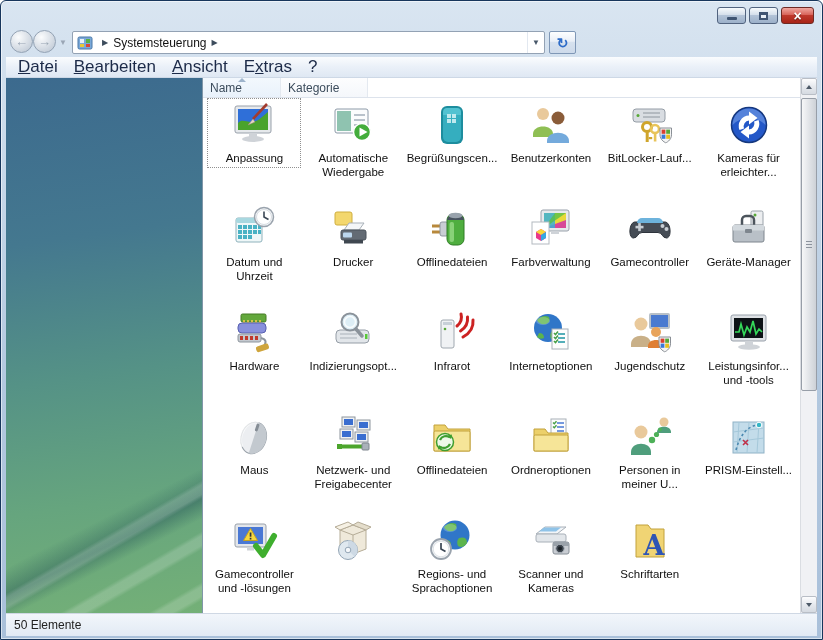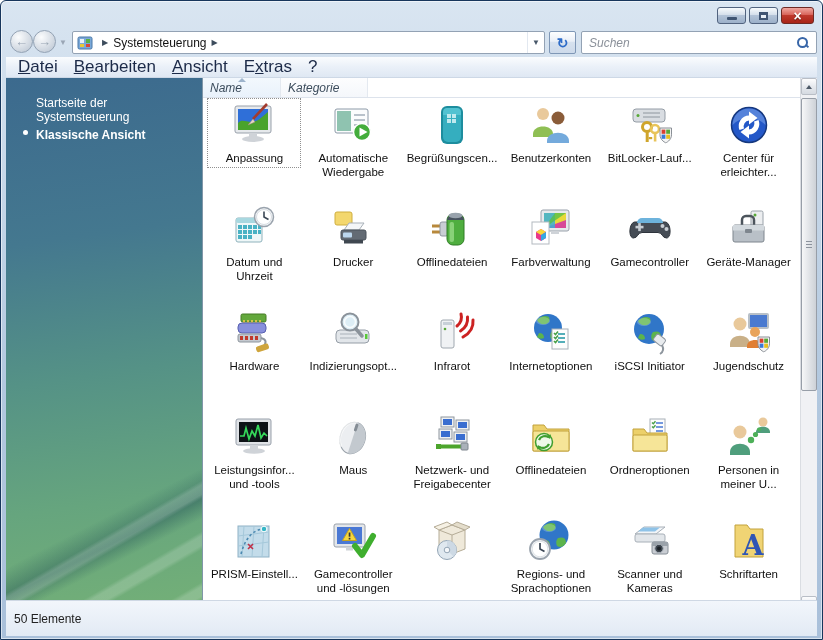--- a/index.html
+++ b/index.html
@@ -57,21 +57,21 @@
     background:repeating-linear-gradient(rgba(255,255,255,0) 0 14px,rgba(255,255,255,.18) 18px 26px,rgba(255,255,255,0) 30px 44px);border-radius:40%;}
   .side-item{position:relative;color:#fff;font-size:12px;margin:0 6px 2px 30px;padding-top:2px;}
   .side-item.first{margin-top:16px;}
   .side-item.active{font-weight:bold;}
   .side-bullet{position:absolute;left:-13px;top:4px;width:5px;height:5px;border-radius:50%;background:#fff;}
   .main{position:relative;flex:1;background:#fff;border-left:1px solid #8096a8;overflow:hidden;}
   
   .colheads{position:absolute;top:0;left:0;right:17px;height:20px;display:flex;
     border-bottom:1px solid #dde3ec;background:#fff;}
   .col{position:relative;height:100%;border-right:1px solid #e4e9f0;font-size:12px;color:#3c4c5c;
-    display:flex;align-items:center;padding-left:7px;background:linear-gradient(#fdfdfe,#f4f7fb);font-style:italic;}
+    display:flex;align-items:center;padding-left:7px;background:linear-gradient(#fdfdfe,#f4f7fb);}
   .col.sorted{background:linear-gradient(#f3f8fd,#e9f2fb);}
   .sortmark{position:absolute;top:0;left:50%;margin-left:-4px;width:0;height:0;
     border-left:4px solid transparent;border-right:4px solid transparent;border-bottom:4px solid #9eb4cc;}
   .colfill{flex:1;background:#fff;}
   
   .grid{position:absolute;top:20px;left:0;right:17px;bottom:0;display:grid;
     grid-template-columns:repeat(6,1fr);grid-auto-rows:104px;padding:0 2px;}
   .cell{display:flex;justify-content:center;align-items:flex-start;}
   .selbox{display:flex;flex-direction:column;align-items:center;border:1px dotted transparent;
     width:95%;padding:2px 1px 2px;}
@@ -83,21 +83,21 @@
   .sbtn{position:absolute;left:0;right:0;height:17px;border:1px solid #b9bec6;border-radius:2px;
     background:linear-gradient(#fdfdfe,#e6e9ee 50%,#d5dae1);display:flex;align-items:center;justify-content:center;}
   .sbtn.up{top:0;}.sbtn.down{bottom:0;}
   .tri-up{width:0;height:0;border-left:3.5px solid transparent;border-right:3.5px solid transparent;border-bottom:4.5px solid #4e5a68;}
   .tri-down{width:0;height:0;border-left:3.5px solid transparent;border-right:3.5px solid transparent;border-top:4.5px solid #4e5a68;}
   .thumb{position:absolute;left:0;right:0;top:20px;height:293px;border:1px solid #979ea8;border-radius:2px;
     background:linear-gradient(90deg,#f6f7f8,#dfe2e6 55%,#cdd1d7);}
   .grip{position:absolute;left:4px;right:4px;top:50%;margin-top:-4px;height:8px;
     background:repeating-linear-gradient(#8c939d 0 1px,transparent 1px 3px);}
   
-  .statusbar{position:absolute;left:5px;right:5px;bottom:3px;height:36px;
+  .statusbar{position:absolute;left:5px;right:5px;bottom:3px;height:23px;
     background:linear-gradient(#f2f6fb,#e2eaf4);border-top:1px solid #cfd8e4;
     display:flex;align-items:center;padding-left:8px;font-size:12px;color:#222;}
 </style>
 </head>
 <body>
 
 <div class="window">
 
   <div class="titlebar">
     <div class="winbtns">
@@ -126,42 +126,34 @@
             <rect x="3" y="9" width="4" height="3" fill="#e8c838"></rect>
             <rect x="9" y="9" width="4" height="3" fill="#d84838"></rect>
           </svg>
       </span>
       <span class="crumb-arrow">▶</span>
       <span class="crumb-text">Systemsteuerung</span>
       <span class="crumb-arrow">▶</span>
       <span class="crumb-drop">▼</span>
     </div>
     <div class="refreshbtn">↻</div>
-    <div class="searchbox">
-      <input type="text" placeholder="Suchen" style="">
-      <span class="mag"></span>
-    </div>
   </div>
 
   <div class="menubar">
       <span class="menu-item"><u>D</u>atei</span>
       <span class="menu-item"><u>B</u>earbeiten</span>
       <span class="menu-item"><u>A</u>nsicht</span>
       <span class="menu-item">E<u>x</u>tras</span>
       <span class="menu-item">?</span>
     </div>
 
   <div class="content">
     <div class="sidebar">
       <div class="aurora1"></div>
       <div class="aurora2"></div>
-      <div id="sidebar-items">
-          <div class="side-item first"><span>Startseite der Systemsteuerung</span></div>
-          <div class="side-item active"><span class="side-bullet"></span><span>Klassische Ansicht</span></div>
-        </div>
     </div>
     <div class="main">
       <div class="colheads" id="colheads">
           <div class="col sorted" style="width: 78px;">
             <span class="sortmark"></span>
             <span>Name</span>
           </div>
           <div class="col" style="width: 87px;">
             <span>Kategorie</span>
           </div>
@@ -249,21 +241,21 @@
             </div>
           </div>
           <div class="cell">
             <div class="selbox">
               <div class="icon"><svg width="48" height="48" viewBox="0 0 48 48">
                   <circle cx="24" cy="24" r="17.5" fill="#2458c8" stroke="#16387e" stroke-width="1.5"></circle>
                   <path d="M24 7.5 a16.5 16.5 0 0 1 16.5 16.5 a23 23 0 0 0 -33 0 a16.5 16.5 0 0 1 16.5 -16.5" fill="#6690e0" opacity=".75"></path>
                   <path d="M14.5 29 a10.5 10.5 0 0 1 9.5 -14.5 l0 -4 l8.5 6.5 l-8.5 6.5 l0 -4 a6 6 0 0 0 -5 8 Z" fill="#fff"></path>
                   <path d="M33.5 19 a10.5 10.5 0 0 1 -9.5 14.5 l0 4 l-8.5 -6.5 l8.5 -6.5 l0 4 a6 6 0 0 0 5 -8 Z" fill="#fff"></path>
                 </svg></div>
-              <div class="ilabel">Center für erleichter...</div>
+              <div class="ilabel">Kameras für erleichter...</div>
             </div>
           </div>
           <div class="cell">
             <div class="selbox">
               <div class="icon"><svg width="48" height="48" viewBox="0 0 48 48">
                   <rect x="6" y="13" width="26" height="24" rx="2" fill="#eff7f8" stroke="#8fb2bc"></rect>
                   <rect x="6" y="13" width="26" height="5" rx="2" fill="#a8d8e0"></rect>
                   <g fill="#49b2c4">
                     <rect x="8" y="20" width="4" height="4"></rect>
                     <rect x="13" y="20" width="4" height="4"></rect>
@@ -429,34 +421,20 @@
                     <path d="M27 28 l1.5 1.5 l2.5 -3"></path>
                     <path d="M27 32 l1.5 1.5 l2.5 -3"></path>
                   </g>
                 </svg></div>
               <div class="ilabel">Internetoptionen</div>
             </div>
           </div>
           <div class="cell">
             <div class="selbox">
               <div class="icon"><svg width="48" height="48" viewBox="0 0 48 48">
-                  <circle cx="23" cy="20" r="15" fill="#3076c8"></circle>
-                  <path d="M12 12 q6 -6 12 -3 q2 5 -3 7 q-7 1 -9 -4 Z" fill="#5cb44c"></path>
-                  <path d="M27 23 q8 -2 8 5 q-4 6 -9 3 q-2 -5 1 -8 Z" fill="#5cb44c"></path>
-                  <path d="M14 25 q5 0 5 5 q-4 2 -7 -1 Z" fill="#5cb44c"></path>
-                  <ellipse cx="18" cy="13" rx="7" ry="4" fill="#fff" opacity=".22"></ellipse>
-                  <rect x="28" y="27" width="11" height="8" rx="2" fill="#e8ebee" stroke="#8e969e" transform="rotate(38 33.5 31)"></rect>
-                  <path d="M36 36 q3 6 -2 9" stroke="#8e969e" stroke-width="2" fill="none"></path>
-                </svg></div>
-              <div class="ilabel">iSCSI Initiator</div>
-            </div>
-          </div>
-          <div class="cell">
-            <div class="selbox">
-              <div class="icon"><svg width="48" height="48" viewBox="0 0 48 48">
                   <rect x="24" y="5" width="19" height="14" rx="1" fill="#4a7ad0" stroke="#b8c0c8" stroke-width="2"></rect>
                   <circle cx="15" cy="15" r="6.5" fill="#e9c99b"></circle>
                   <path d="M5 35 C5 24 25 24 25 35 L25 38 L5 38 Z" fill="#c9b088"></path>
                   <circle cx="30" cy="23" r="5" fill="#e8a45c"></circle>
                   <path d="M22 37 C22 29 38 29 38 37 L38 39 L22 39 Z" fill="#e07f34"></path>
                   <path d="M33 28 h11.5 v6.8 c0 5.7 -5.7 8 -5.7 8 c0 0 -5.8 -2.3 -5.8 -8 Z" fill="#f4f4f4" stroke="#8a8f96"></path>
                   <rect x="34.6" y="29.6" width="3.8" height="4.2" fill="#d84030"></rect>
                   <rect x="39.2" y="29.6" width="3.8" height="4.2" fill="#58a838"></rect>
                   <rect x="34.6" y="34.6" width="3.8" height="4.2" fill="#3a78d8"></rect>
                   <rect x="39.2" y="34.6" width="3.8" height="4.2" fill="#e8c020"></rect>

